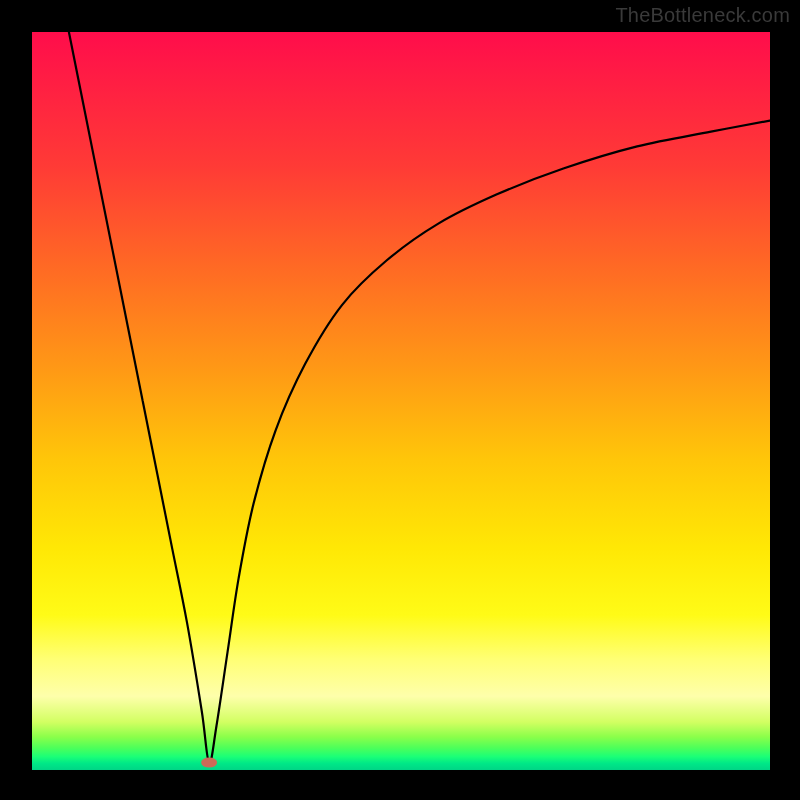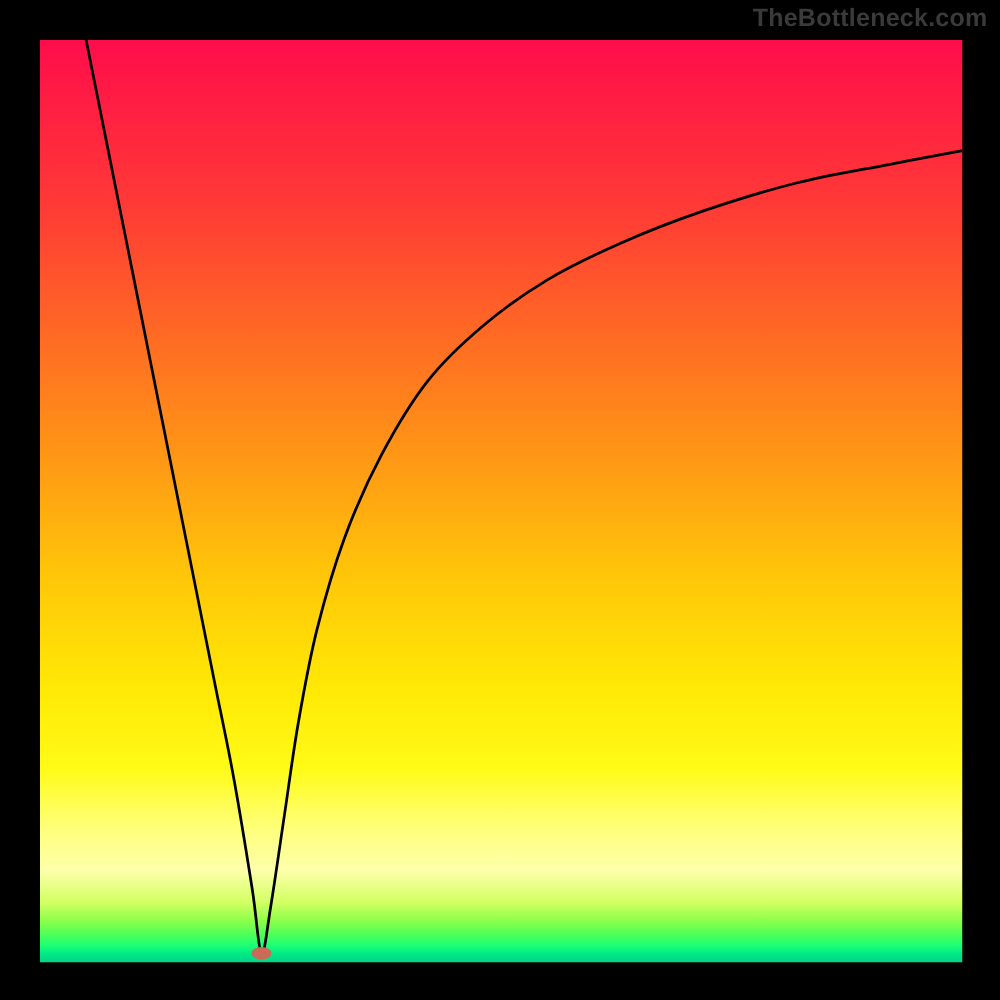--- a/index.html
+++ b/index.html
@@ -16,21 +16,21 @@
     width: 800px;
     height: 800px;
     background: #000;
   }
   .watermark {
     position: absolute;
     top: 4px;
     right: 10px;
     color: #3a3a3a;
     font-size: 20px;
-    font-weight: 700;
+    font-weight: 400;
     letter-spacing: 0.2px;
     z-index: 5;
     user-select: none;
     margin-left: 19px;
   }
   .plot-area {
     position: absolute;
     left: 32px;
     top: 32px;
     width: 738px;

